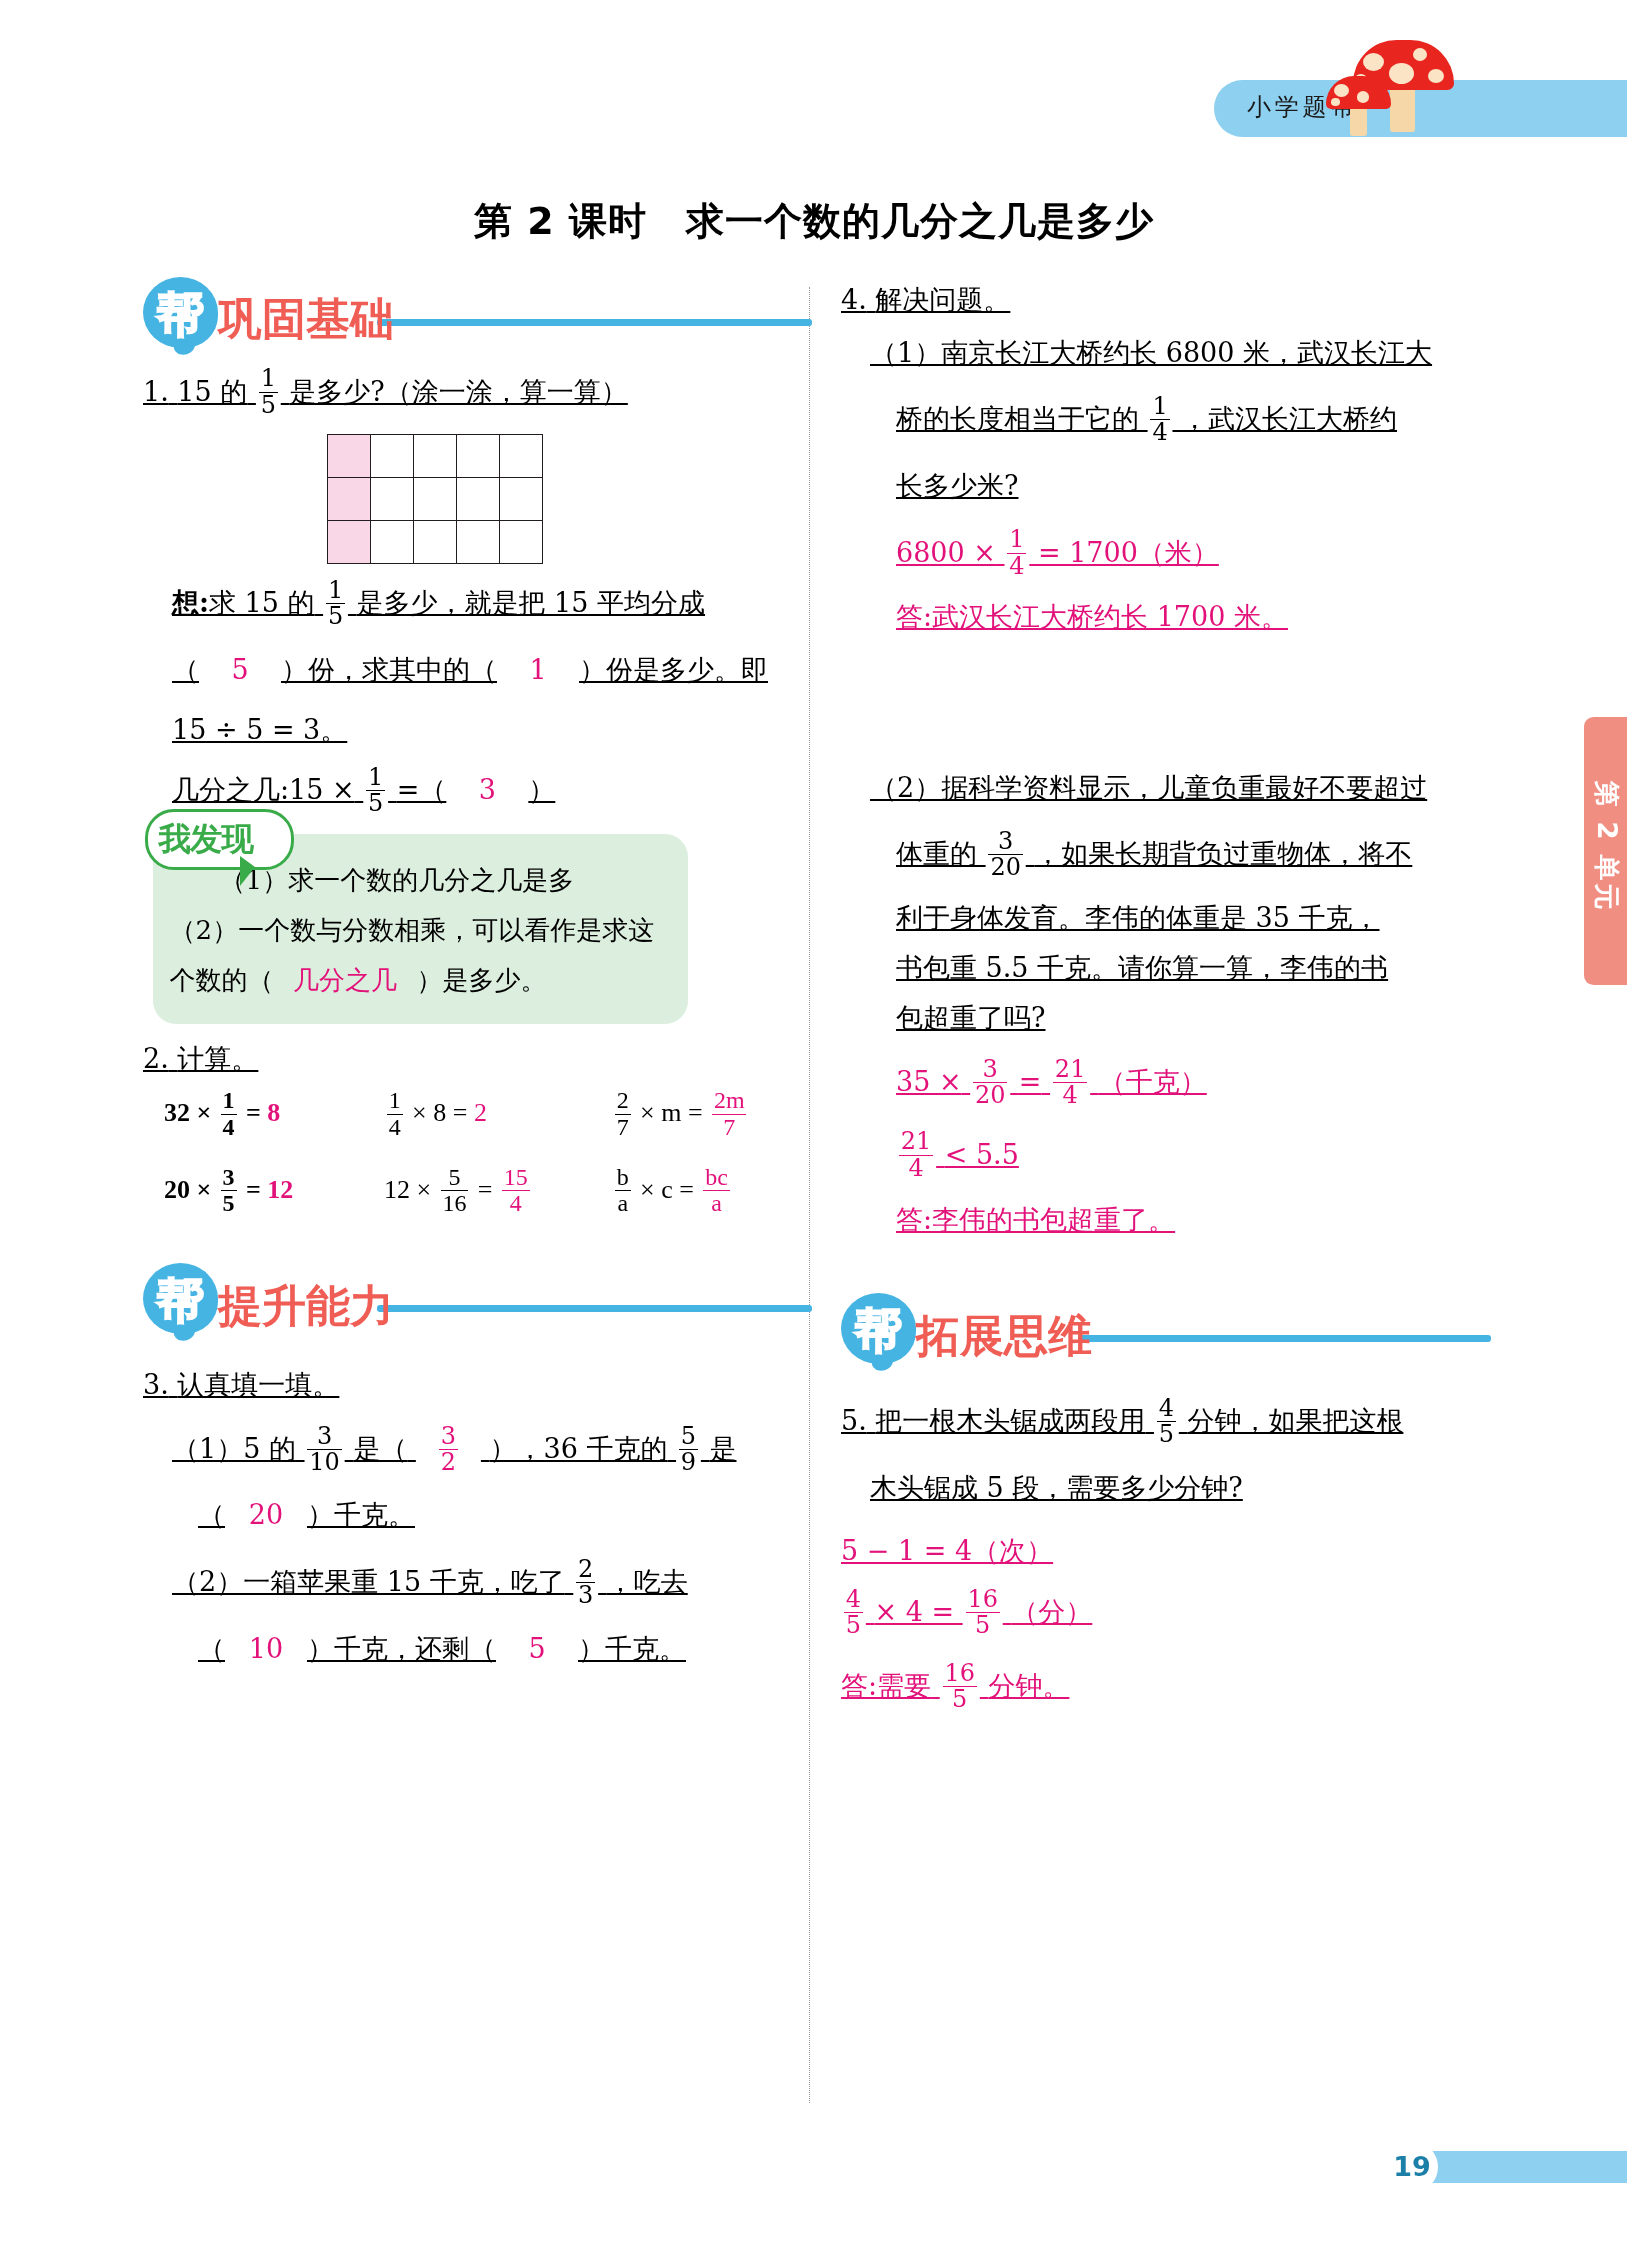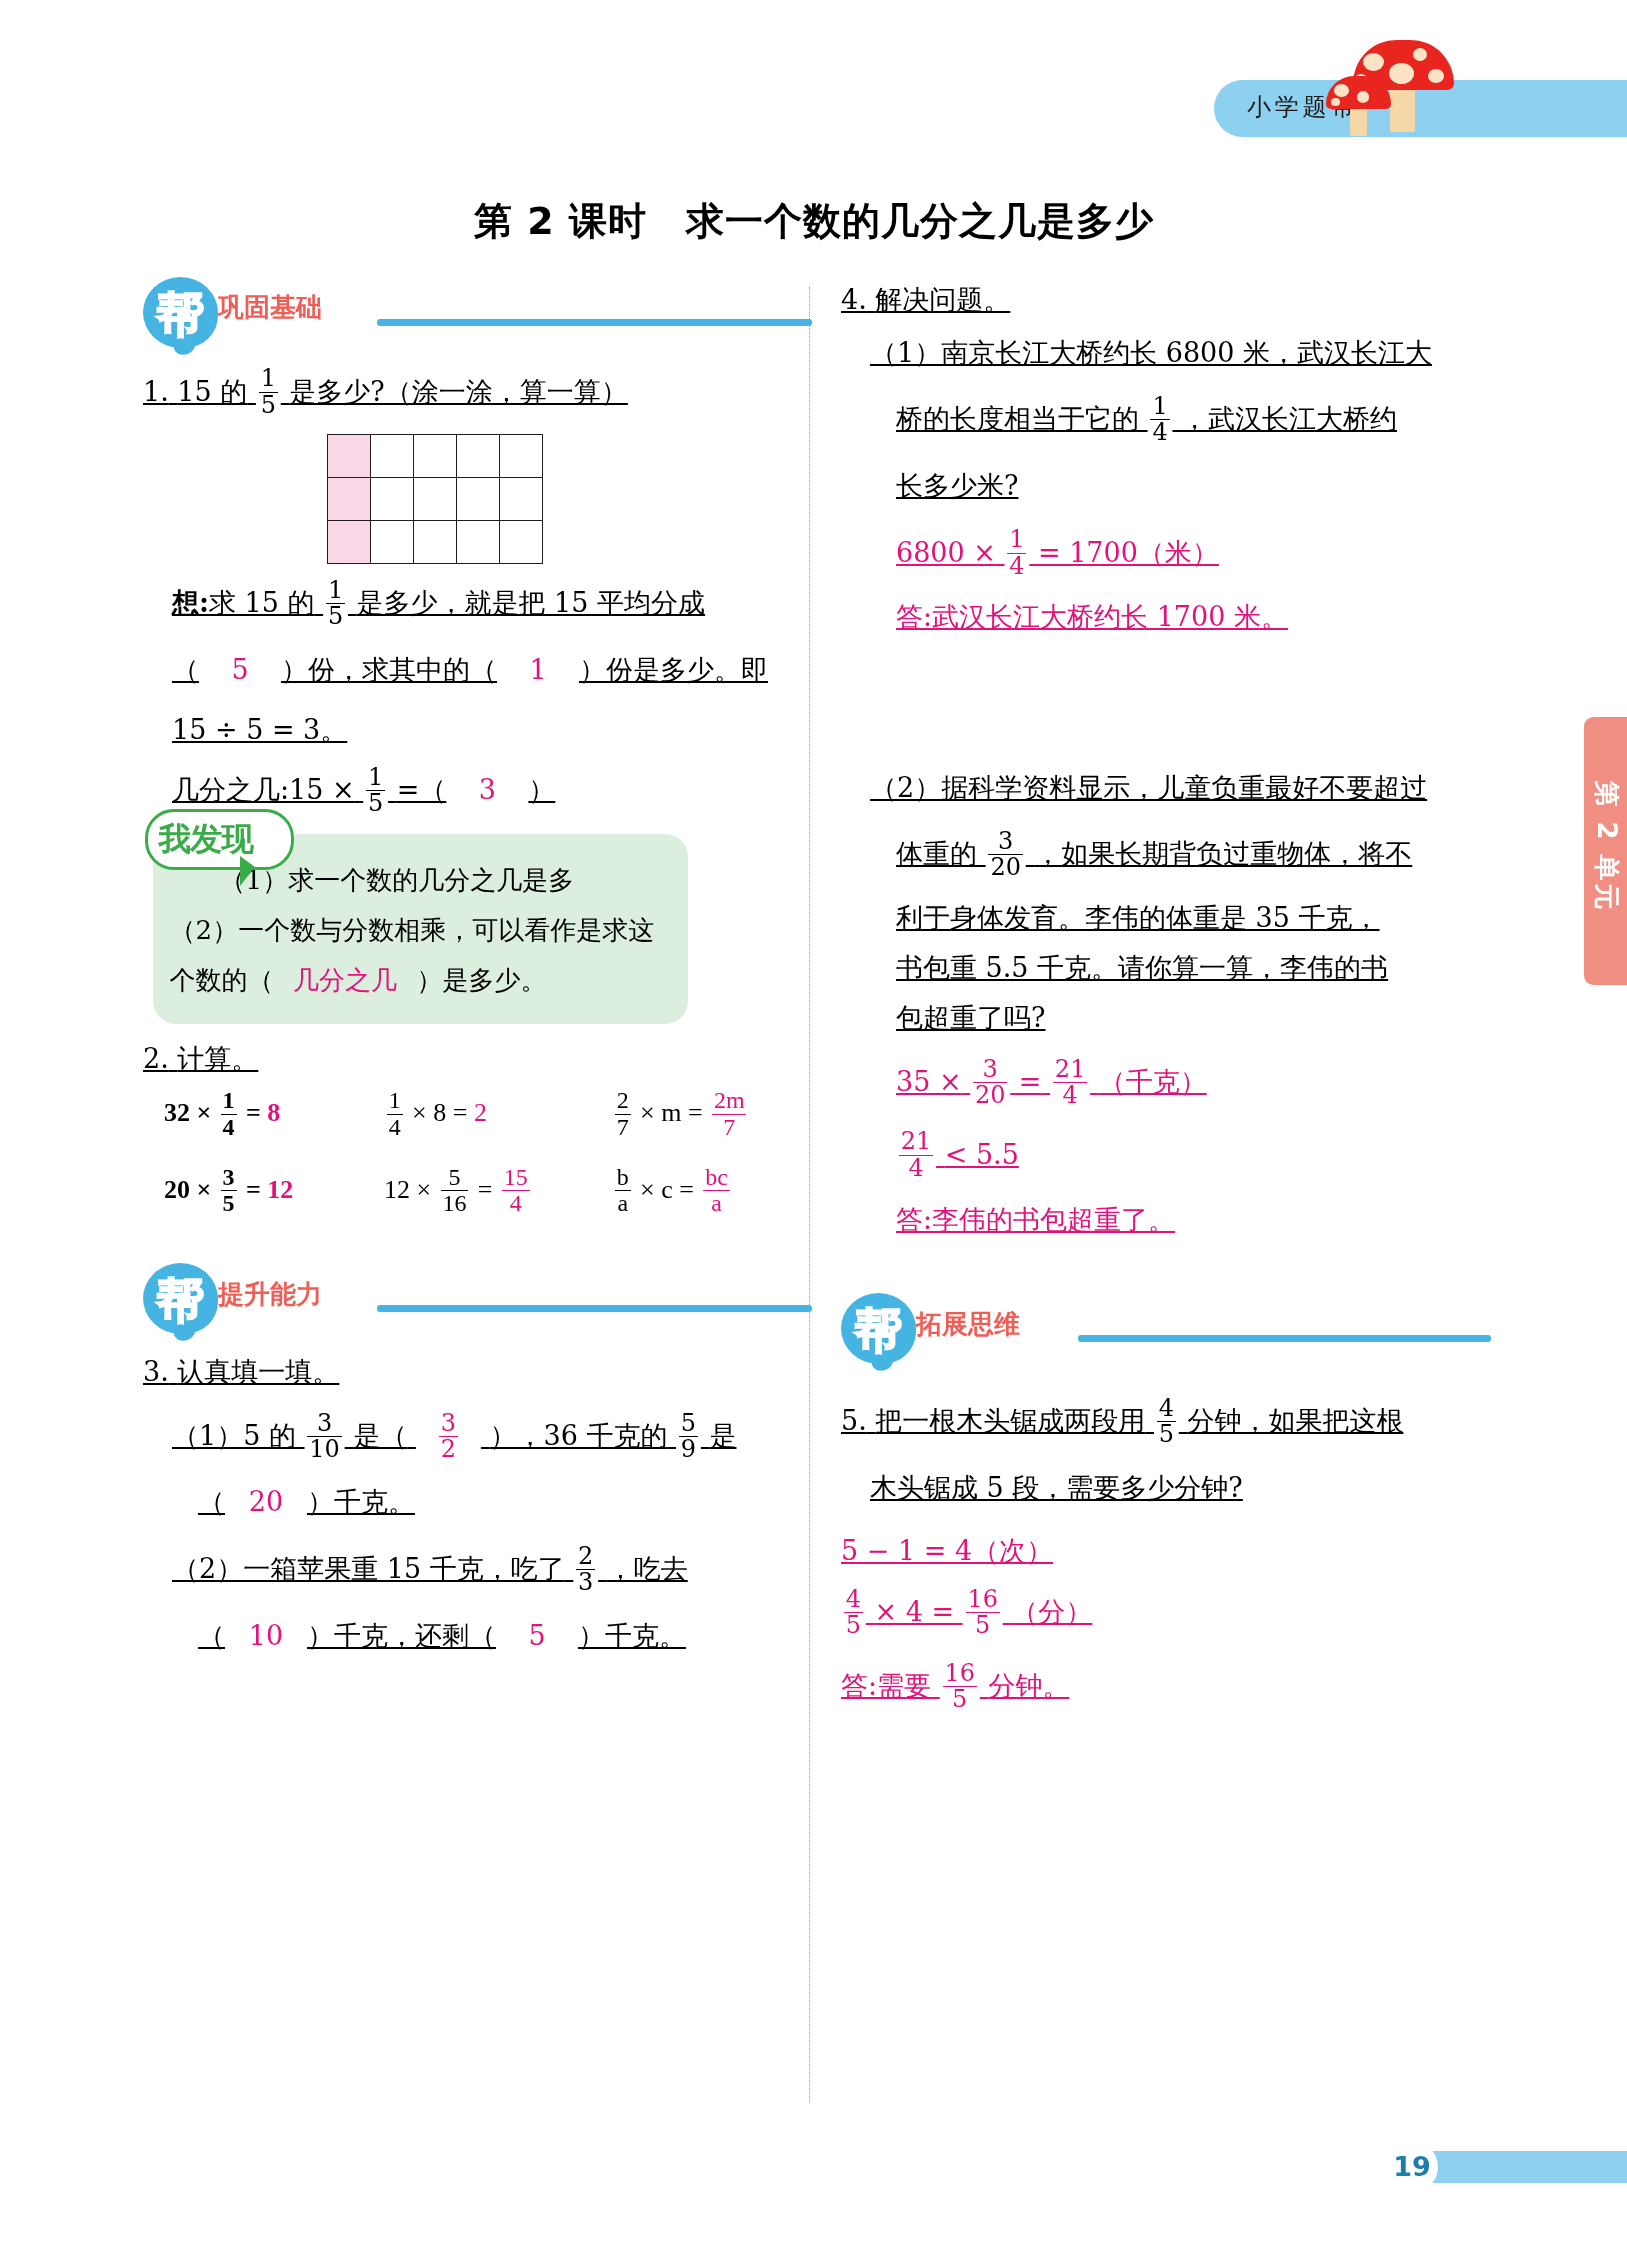--- a/index.html
+++ b/index.html
@@ -77,21 +77,21 @@
   .sec-bang {
     position:absolute; left:13.4px; top:5.7px;
     font-family:"DejaVu Sans", sans-serif;
     font-weight:bold; font-size:48px; color:#ef5d55;
     -webkit-text-stroke:1.9px #fff;
     z-index:3;
   }
   .sec-words {
     position:absolute; left:75px; top:13.4px;
     font-family:"DejaVu Sans", sans-serif;
-    font-weight:bold; font-size:26px; color:#ef5d55;
+    font-weight:bold; font-size:44px; color:#ef5d55;
     letter-spacing:0px;
     z-index:2;
   }
   .sec-rule {
     position:absolute; left:234px; top:42px; right:0; height:6.7px;
     background:#45b4e3; border-radius:2.9px;
   }
   #col-right .sec-rule { left:237px; }
 
   
@@ -419,21 +419,21 @@
   </div>
 
   <div class="sec" style="margin-top:46px;">
     <div class="sec-bubble"></div>
     <div class="sec-bang cn">帮</div>
     <div class="sec-words cn">提升能力</div>
     <div class="sec-rule"></div>
   </div>
 
 
-  <div class="q cn" style="line-height:48px; margin-top:10px;">
+  <div class="q cn" style="line-height:48px; margin-top:23px;">
     <span>3.</span>
     <span>认真填一填。</span>
   </div>
 
   <div class="q cn indent1">
     <span>（1）5 的</span>
     <span class="frac">
       <span class="n">3</span>
       <span class="d">10</span>
     </span>

